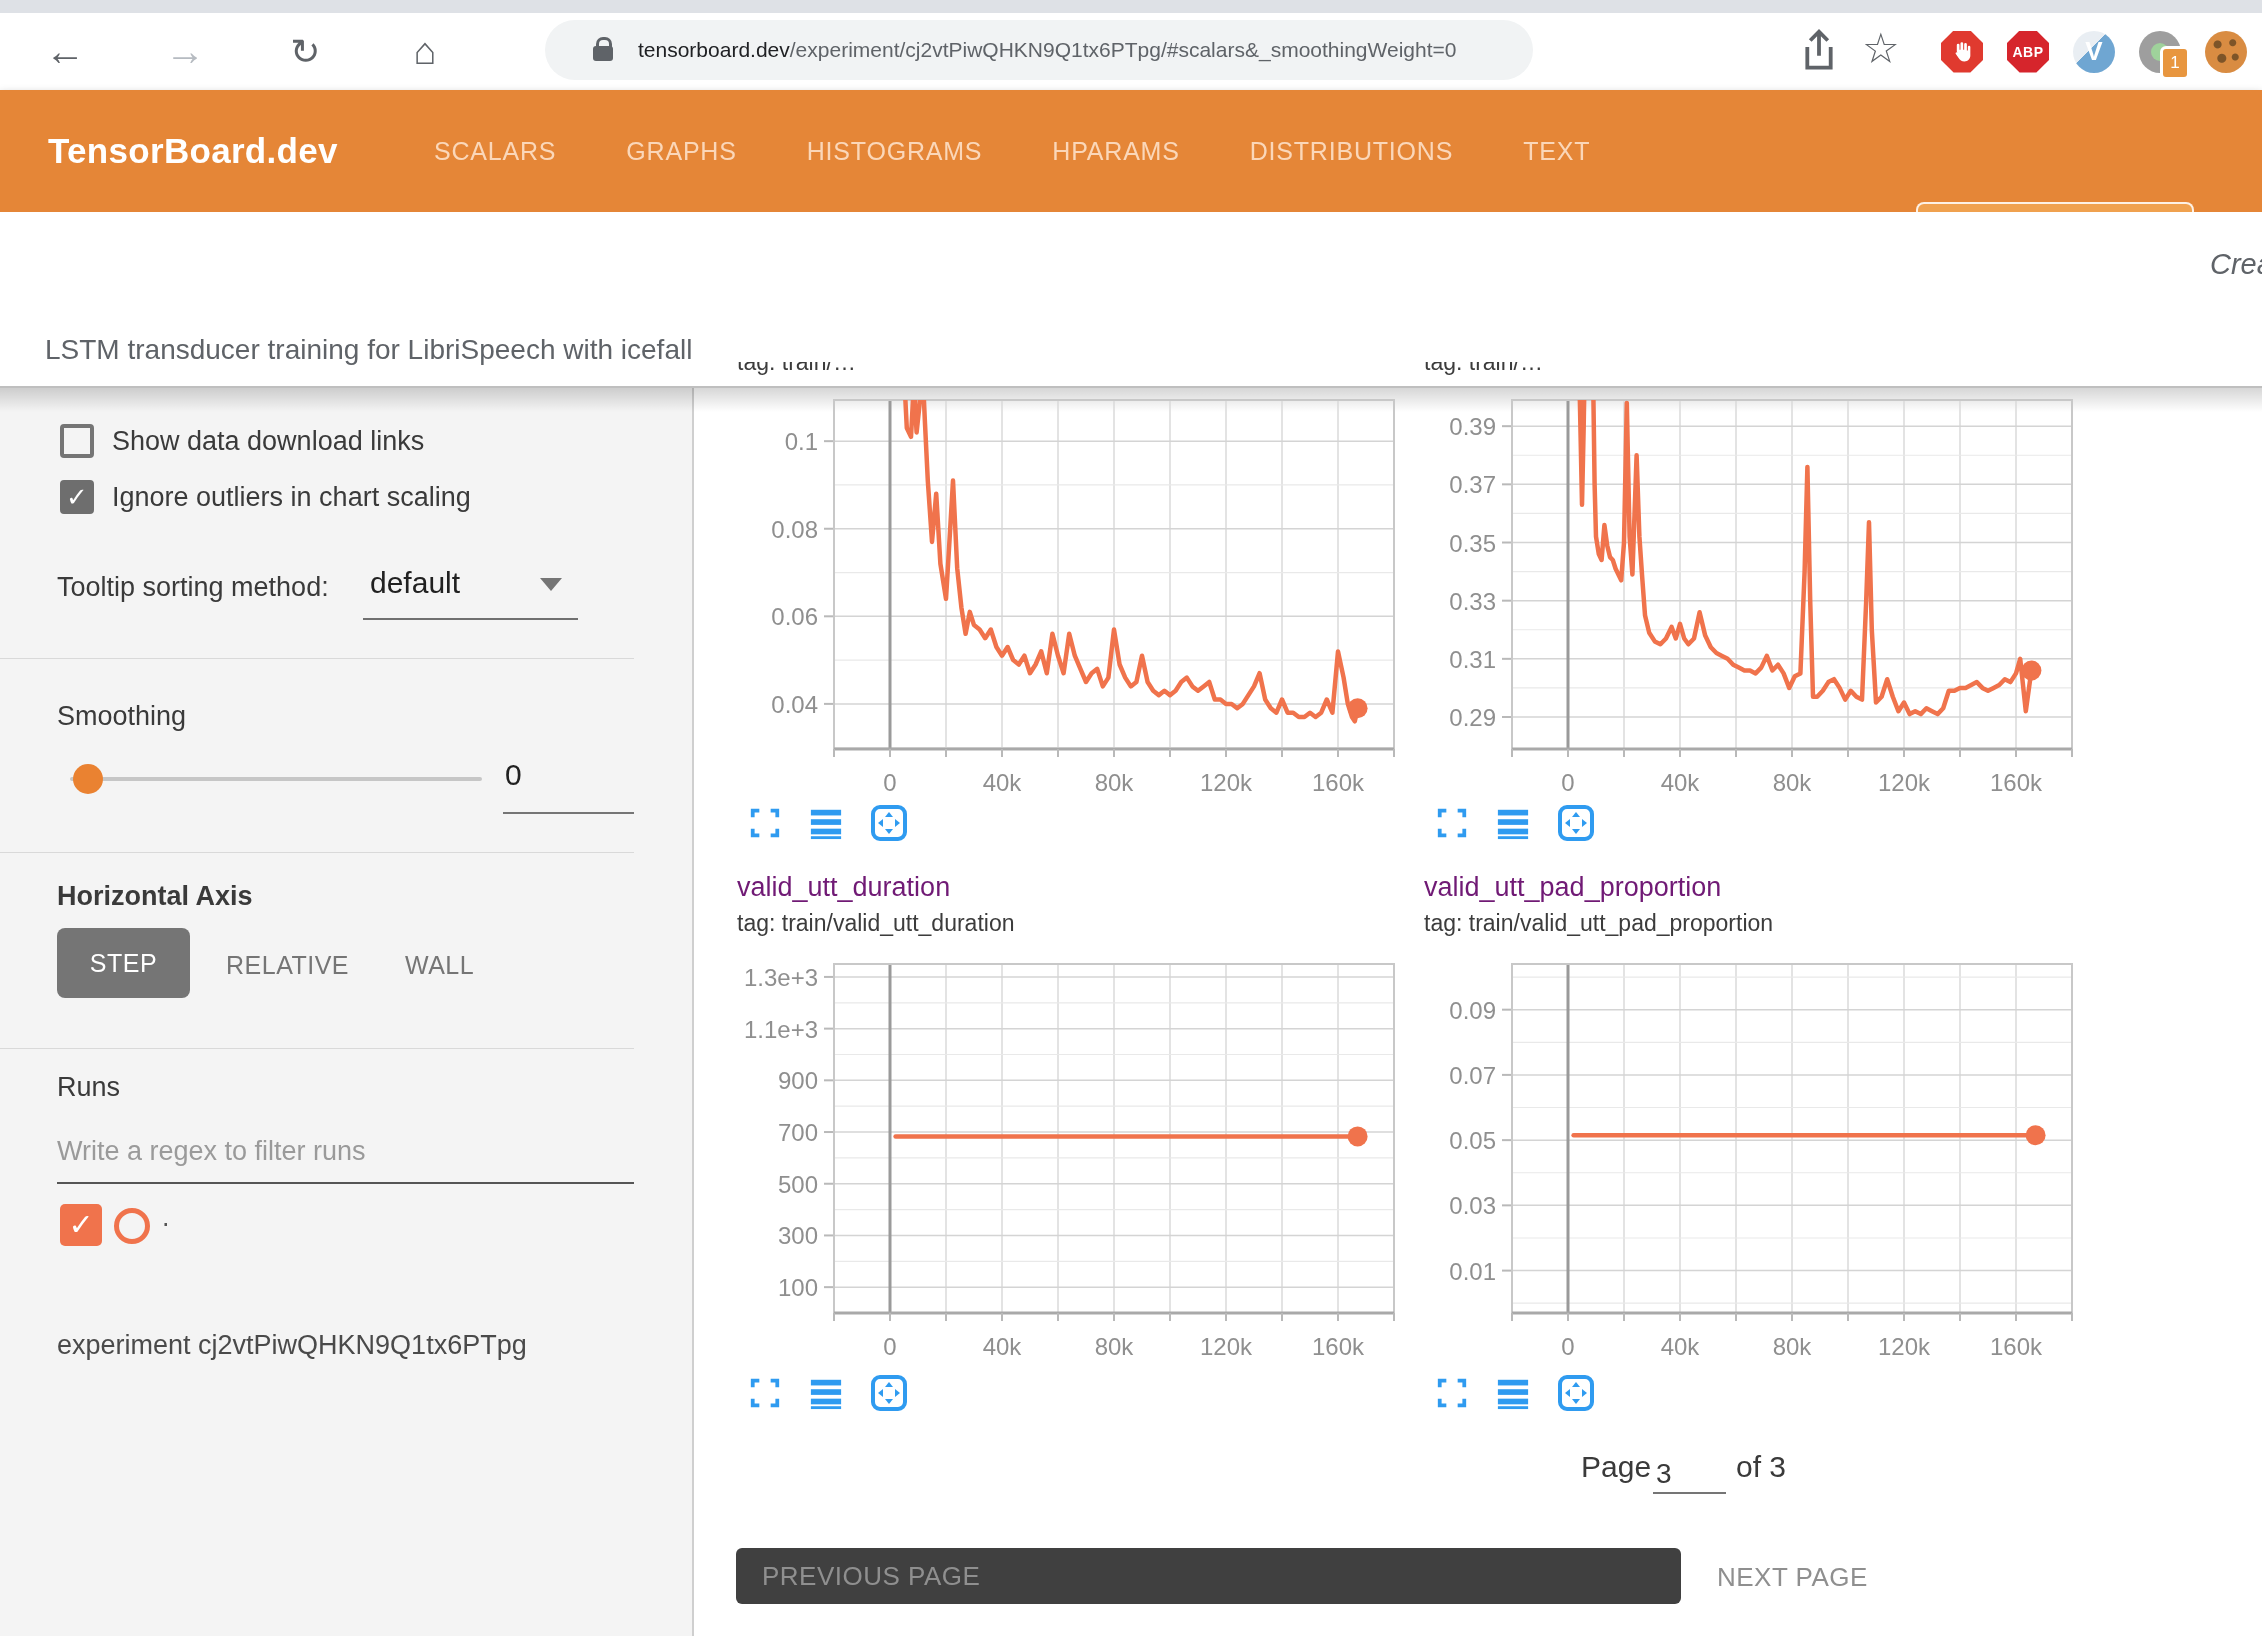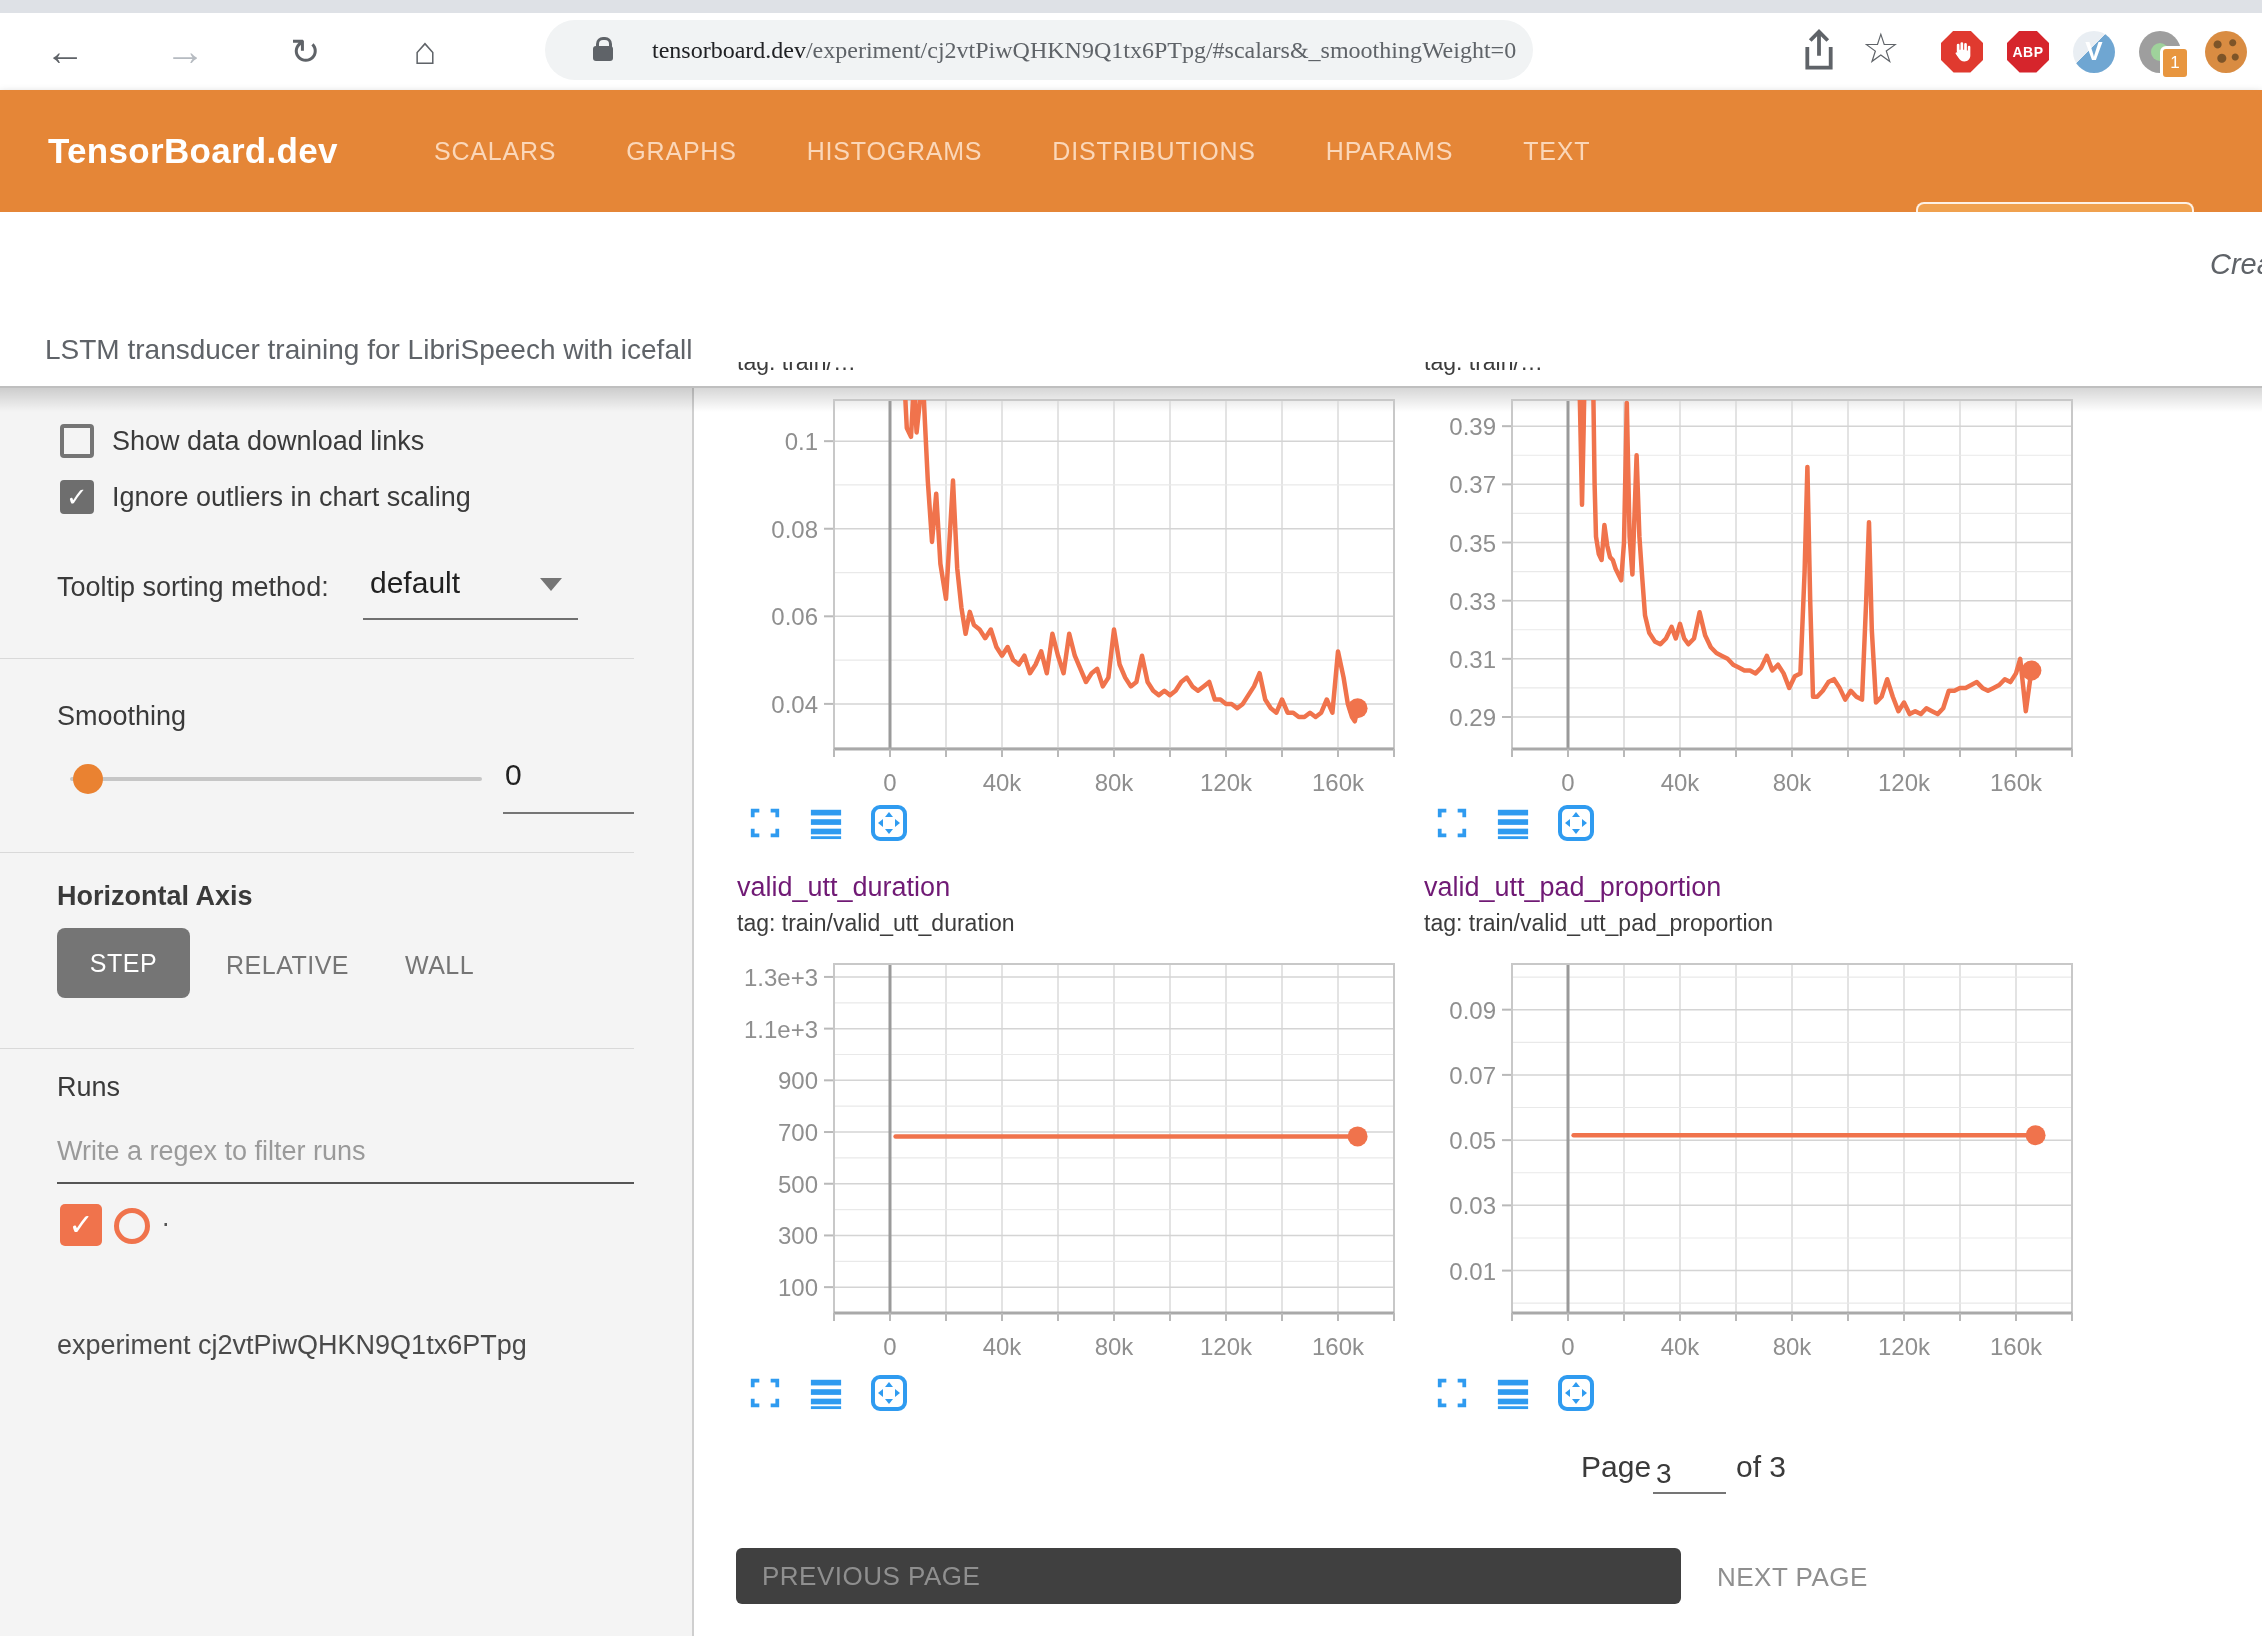--- a/index.html
+++ b/index.html
@@ -6,21 +6,21 @@
   body{font-family:"Liberation Sans","DejaVu Sans",sans-serif;}
   .screen{position:relative;width:2262px;height:1636px;overflow:hidden;background:#fff;}
   .abs{position:absolute;}
   
   .tabstrip{left:0;top:0;width:2262px;height:13px;background:#dee1e6;}
   .toolbar{left:0;top:13px;width:2262px;height:77px;background:#fff;display:flex;align-items:center;}
   .navglyph{font-size:40px;color:#5f6368;line-height:77px;text-align:center;}
   .addressbar{left:545px;top:20px;width:988px;height:60px;background:#f1f3f4;border-radius:30px;display:flex;align-items:center;}
   .lockbody{width:20px;height:15px;background:#5f6368;border-radius:3px;position:relative;margin:6px 0 0 48px;}
   .lockbody:before{content:"";position:absolute;top:-9px;left:3px;width:10px;height:8px;border:3px solid #5f6368;border-bottom:none;border-radius:7px 7px 0 0;}
-  .url{font-size:24px;margin-left:39px;white-space:nowrap;font-family:Liberation Serif, serif;}
+  .url{font-size:21px;margin-left:25px;white-space:nowrap;}
   .url .host{color:#202124;}
   .url .path{color:#5f6368;}
   .extrow{right:14px;top:13px;height:77px;display:flex;align-items:center;gap:22px;}
   .extc{width:44px;height:44px;display:flex;align-items:center;justify-content:center;position:relative;}
   .octa{width:42px;height:42px;clip-path:polygon(30% 0,70% 0,100% 30%,100% 70%,70% 100%,30% 100%,0 70%,0 30%);display:flex;align-items:center;justify-content:center;}
   .vim{width:42px;height:42px;border-radius:50%;background:linear-gradient(135deg,#e9eef3 42%,#6fa6d2 42%);display:flex;align-items:center;justify-content:center;color:#fff;font-weight:bold;font-size:26px;}
   .avatar{width:42px;height:42px;border-radius:50%;background:#9e9e9e;display:flex;align-items:center;justify-content:center;}
   .avatar .dot{width:18px;height:18px;border-radius:50%;background:#9fd29b;}
   .badge{position:absolute;right:-8px;bottom:-6px;width:24px;height:28px;background:#e8963f;border:3px solid #fff;border-radius:6px;color:#fff;font-size:17px;display:flex;align-items:center;justify-content:center;}
   .cookie{width:42px;height:42px;border-radius:50%;background:#d98c42;background-image:radial-gradient(circle at 30% 32%,#7d5428 3.5px,transparent 4.5px),radial-gradient(circle at 66% 28%,#7d5428 3px,transparent 4px),radial-gradient(circle at 40% 65%,#7d5428 4px,transparent 5px),radial-gradient(circle at 72% 62%,#7d5428 3px,transparent 4px);}
@@ -112,22 +112,22 @@
         <div class="cookie"></div>
       </div>
   </div>
 
   <div class="abs appbar">
     <div class="abs logo">TensorBoard.dev</div>
     <div class="abs topnav">
       <div class="navtab">SCALARS</div>
       <div class="navtab">GRAPHS</div>
       <div class="navtab">HISTOGRAMS</div>
+      <div class="navtab">HPARAMS</div>
       <div class="navtab">DISTRIBUTIONS</div>
-      <div class="navtab">HPARAMS</div>
       <div class="navtab">TEXT</div>
     </div>
     <div class="abs feedback">SEND FEEDBACK</div>
   </div>
 
   <div class="abs titleband"></div>
   <div class="abs created">Crea</div>
   <div class="abs exptitle">LSTM transducer training for LibriSpeech with icefall</div>
 
   <div class="abs sidebar"></div>

